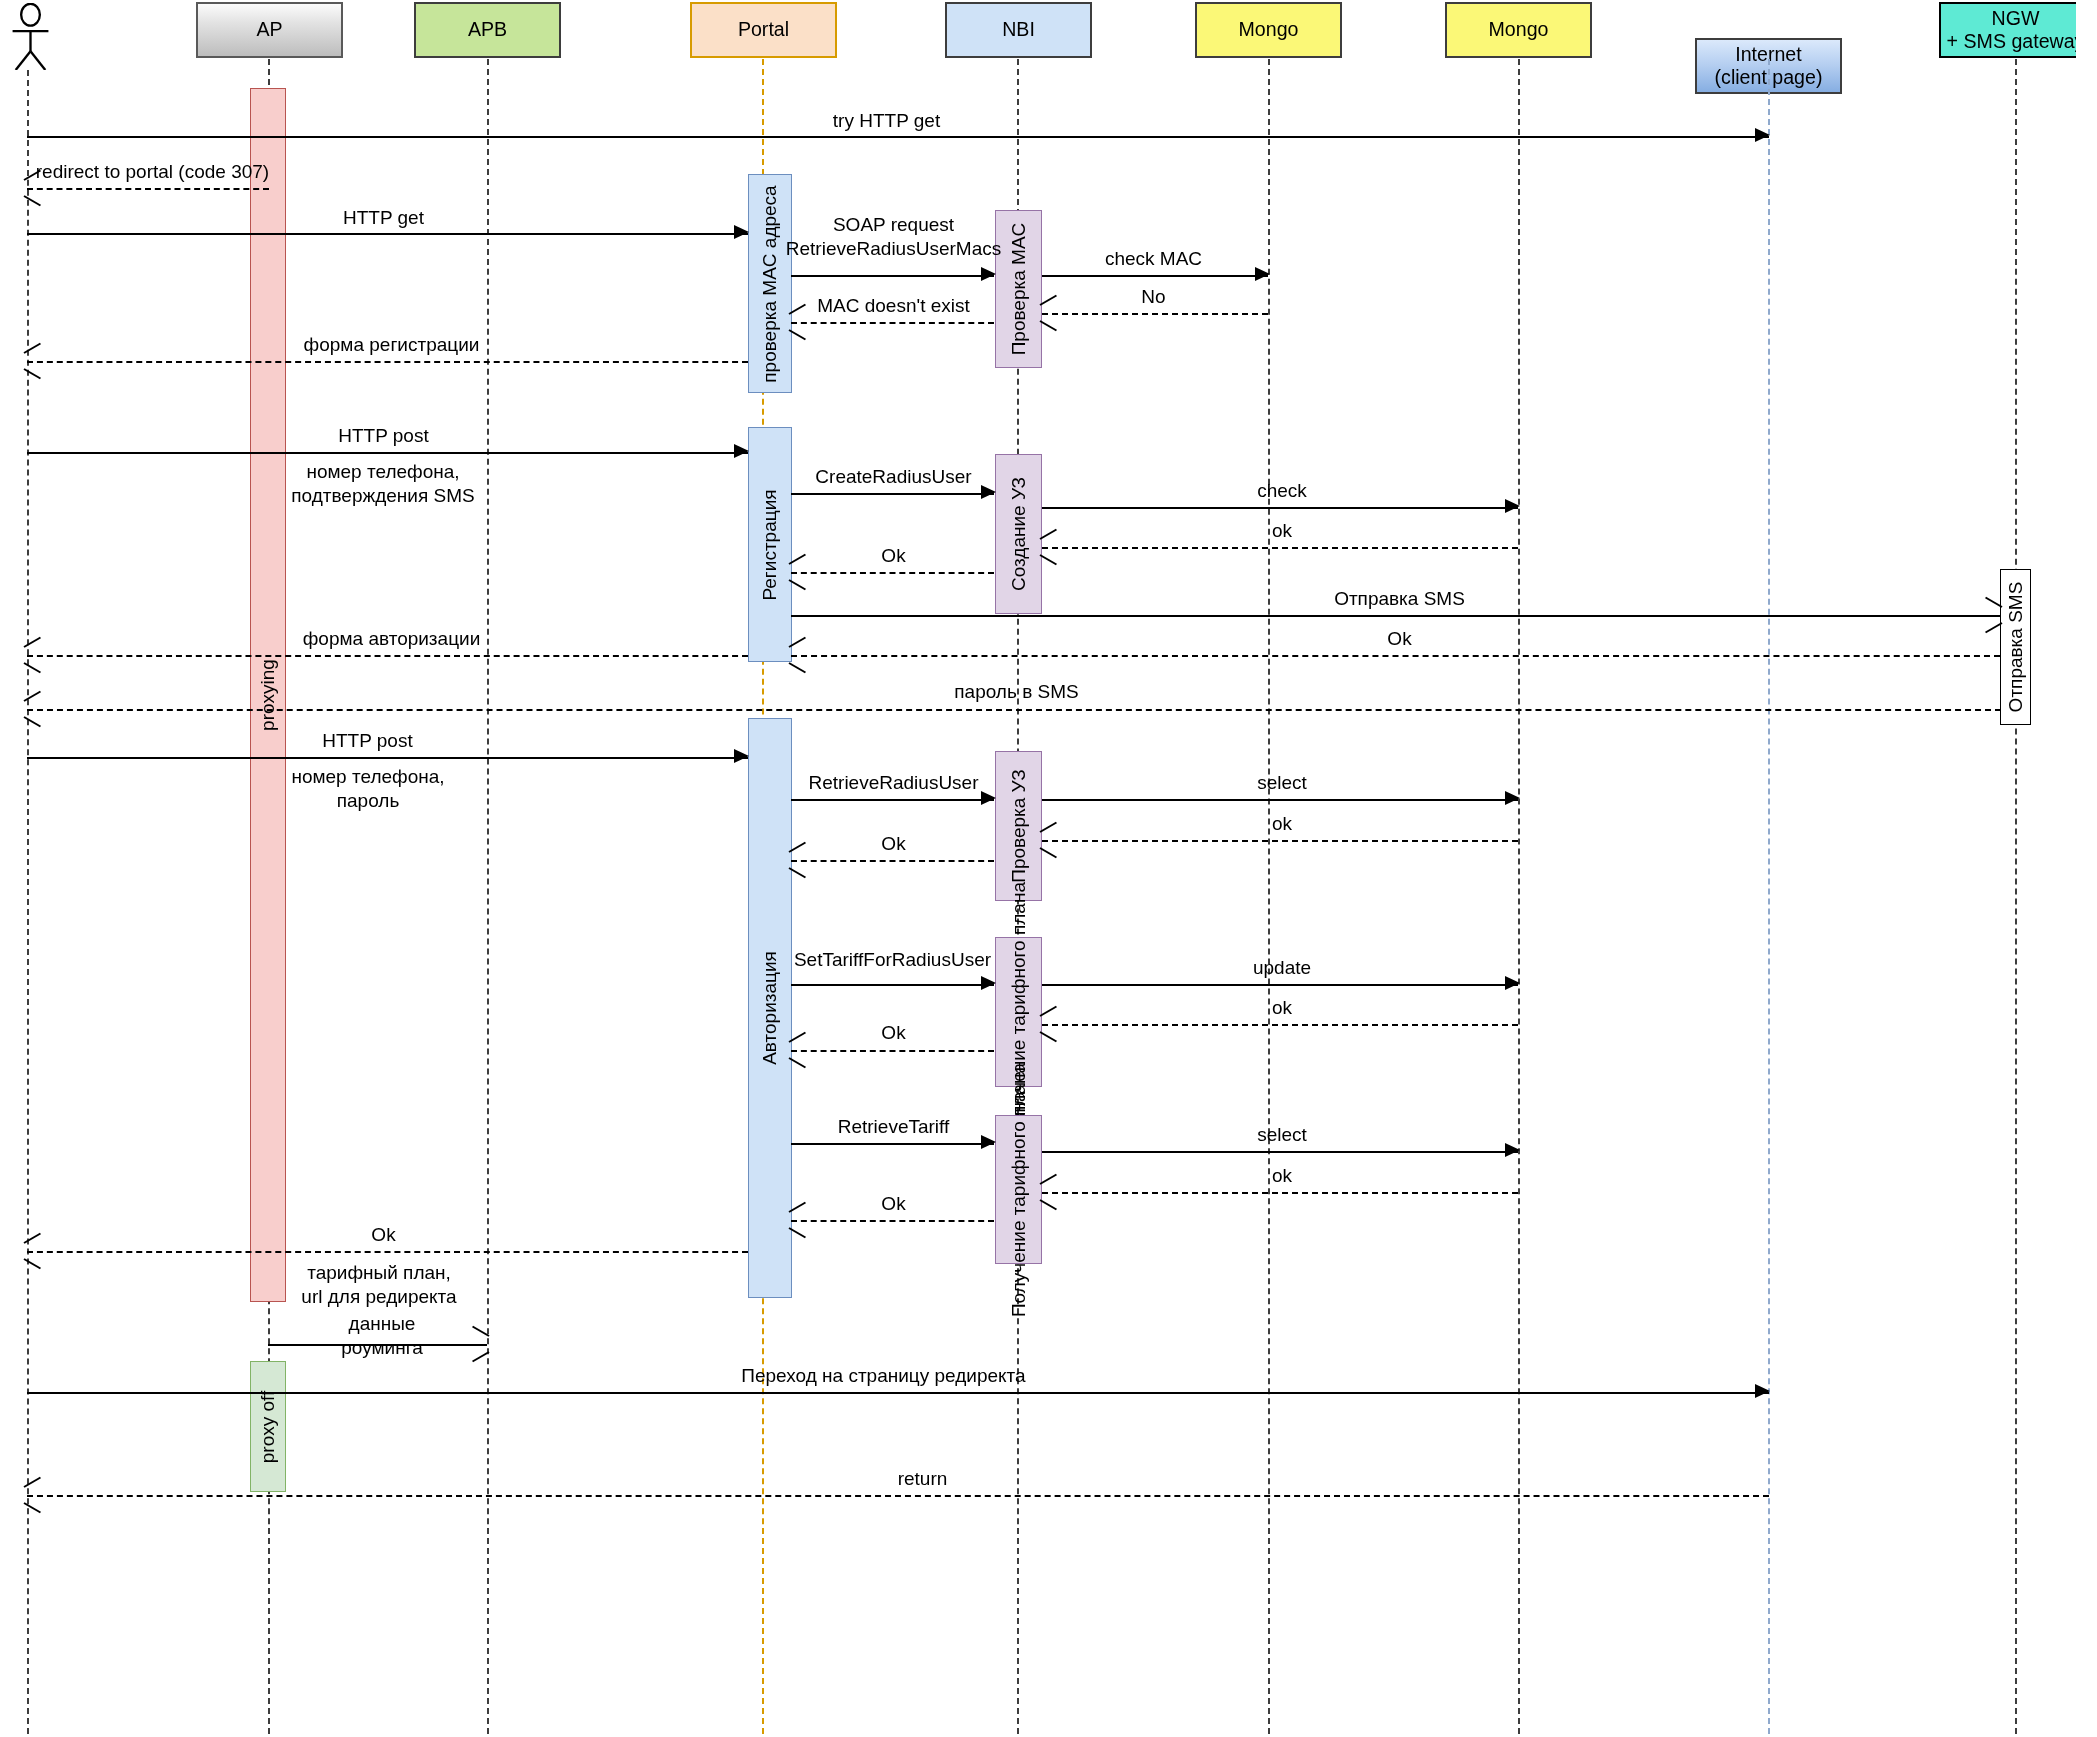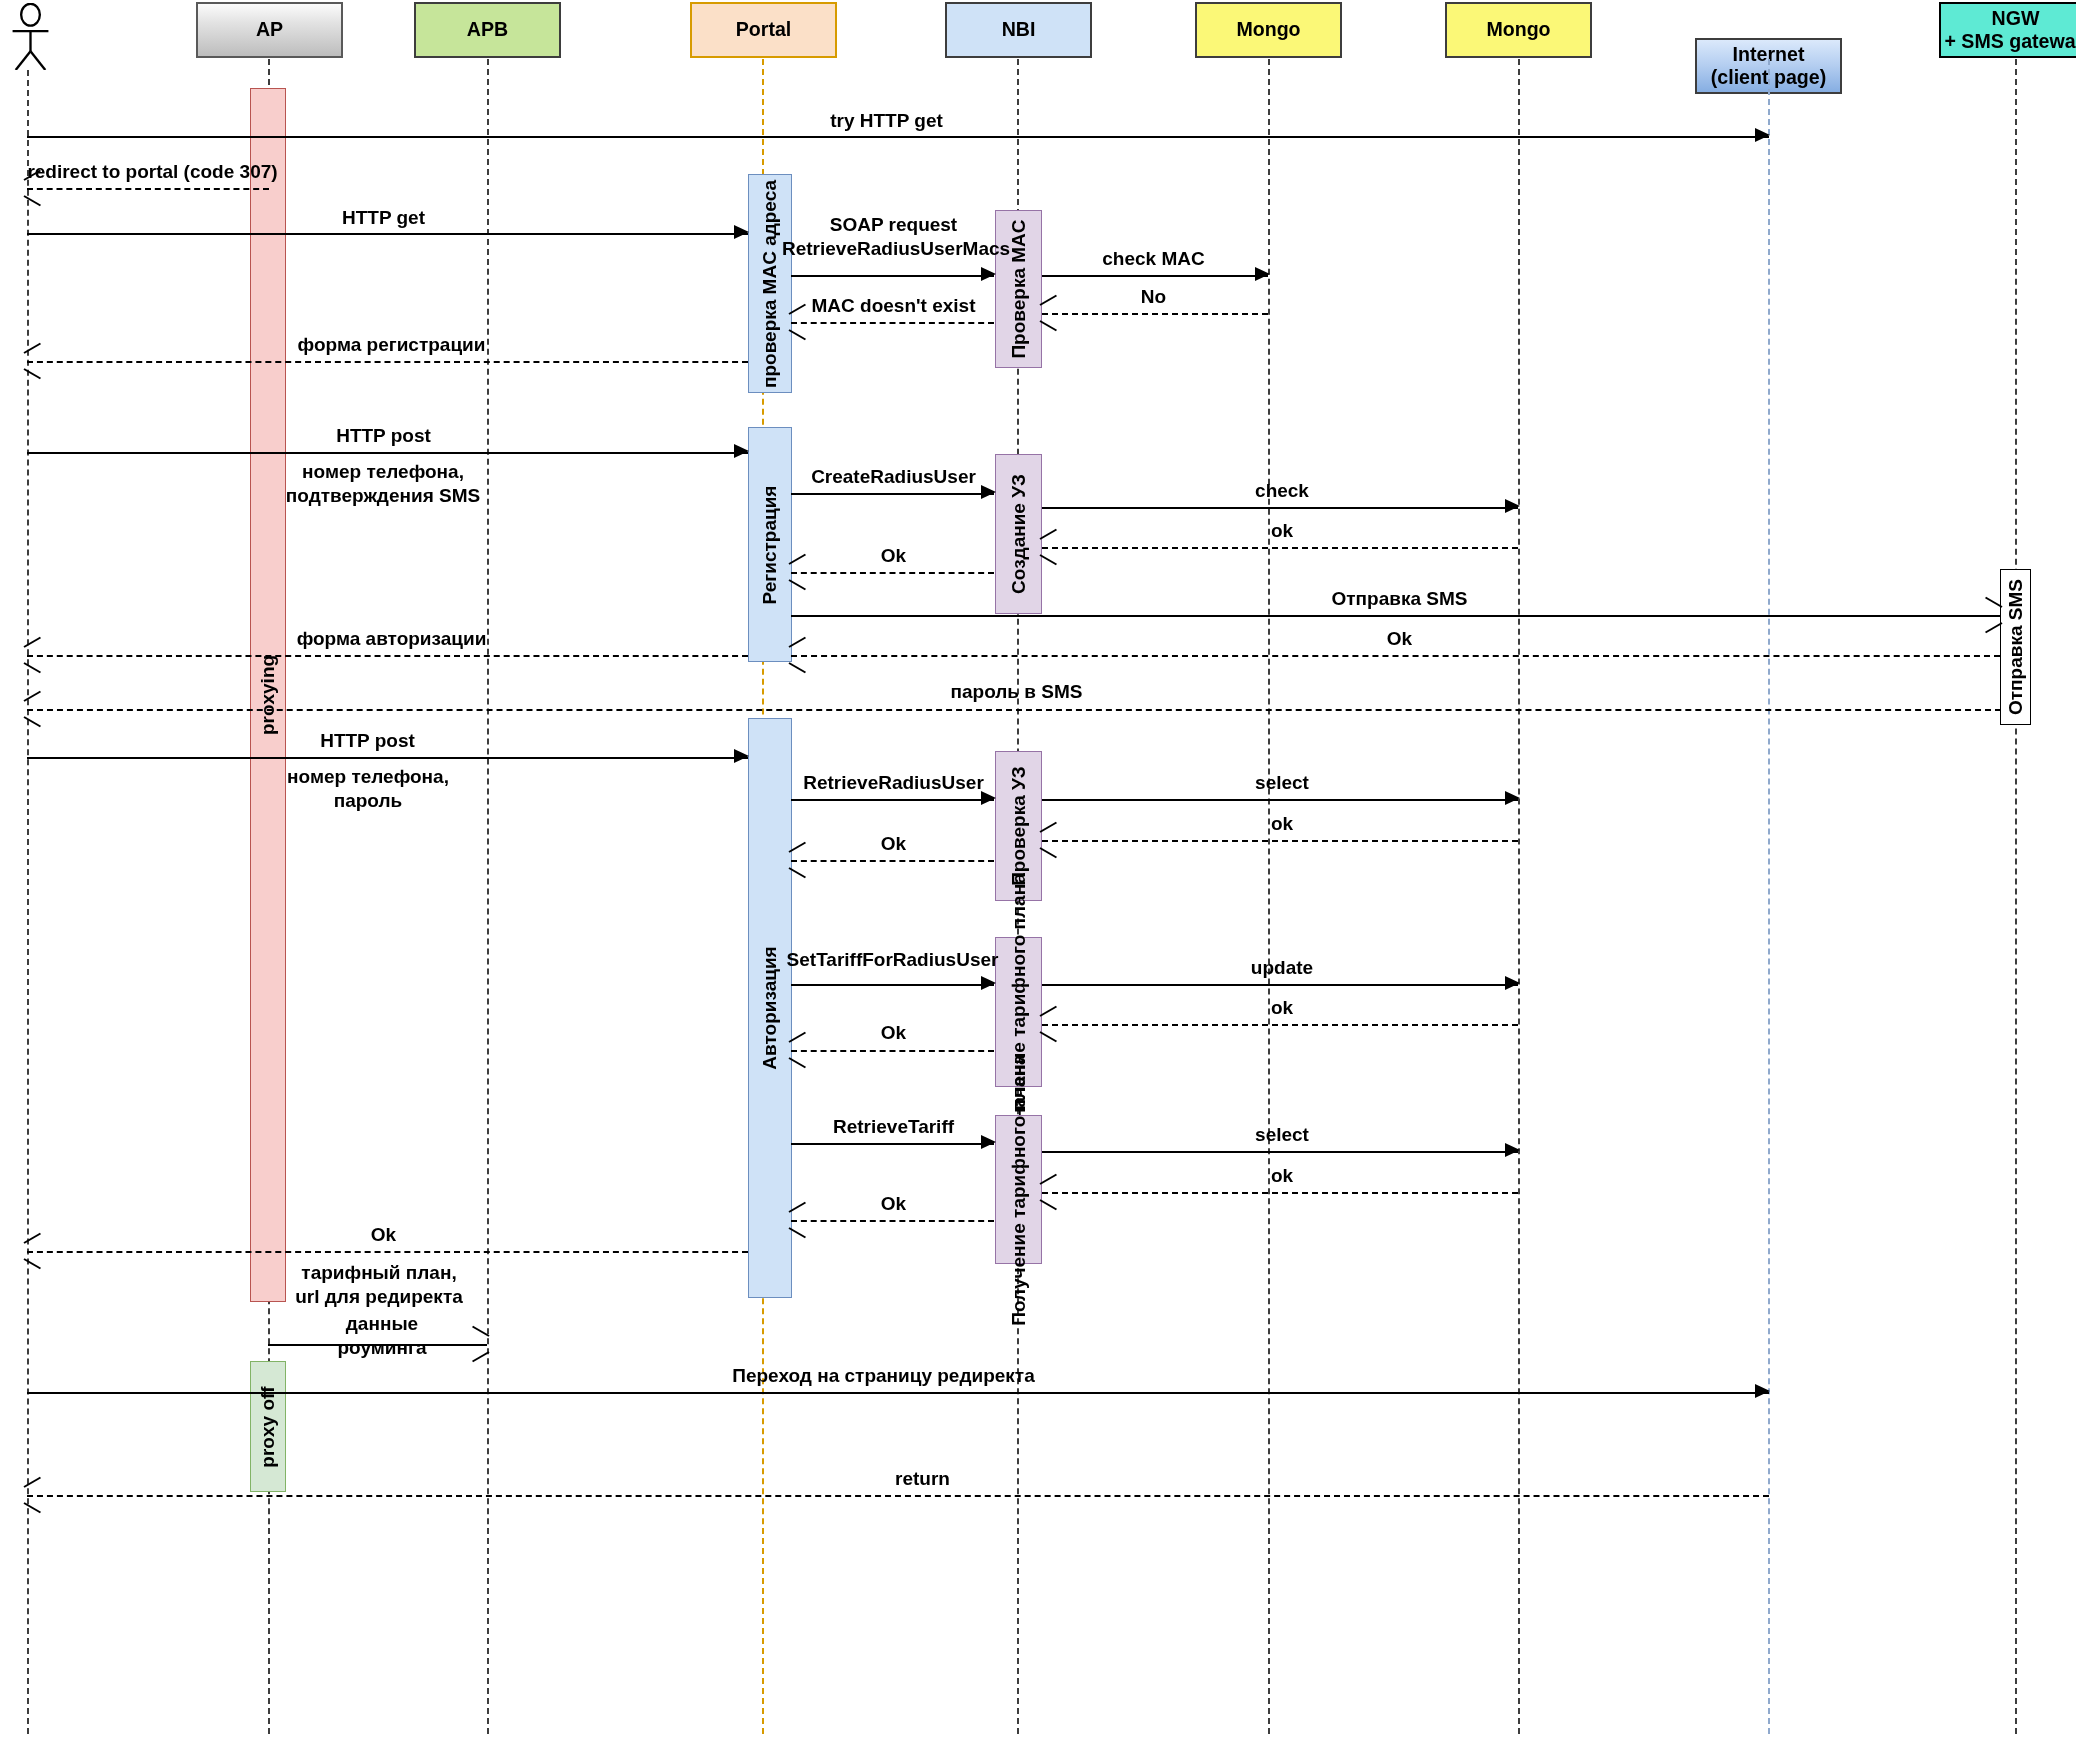--- a/index.html
+++ b/index.html
@@ -1,17 +1,17 @@
 <!DOCTYPE html>
 <html style="font-size:12.5px"><head>
 <meta charset="utf-8">
 <style>
   html,body{margin:0;padding:0;background:#ffffff;}
   body{font-family:"Liberation Sans","DejaVu Sans",sans-serif;color:#000;}
-  #canvas{position:relative;width:2076px;height:1738px;overflow:hidden;background:#fff;font-weight:bold;}
+  #canvas{position:relative;width:2076px;height:1738px;overflow:hidden;background:#fff;}
 
   
   .pbox{position:absolute;box-sizing:border-box;display:flex;align-items:center;justify-content:center;
         text-align:center;line-height:1.15;font-size:19.6px;border:2.3px solid #404040;}
   .pbox span{display:block;}
   .pbox.ap{background:linear-gradient(to bottom,#fbfbfb 0%,#e3e3e3 35%,#bdbdbd 100%);border-color:#595959;}
   .pbox.apb{background:#c6e59a;border-color:#3d3d3d;}
   .pbox.portal{background:#fbe0c8;border:2.3px solid #d79b00;}
   .pbox.nbi{background:#cfe2f7;border-color:#3d3d3d;}
   .pbox.mongo{background:#fbf877;border-color:#3d3d3d;}

